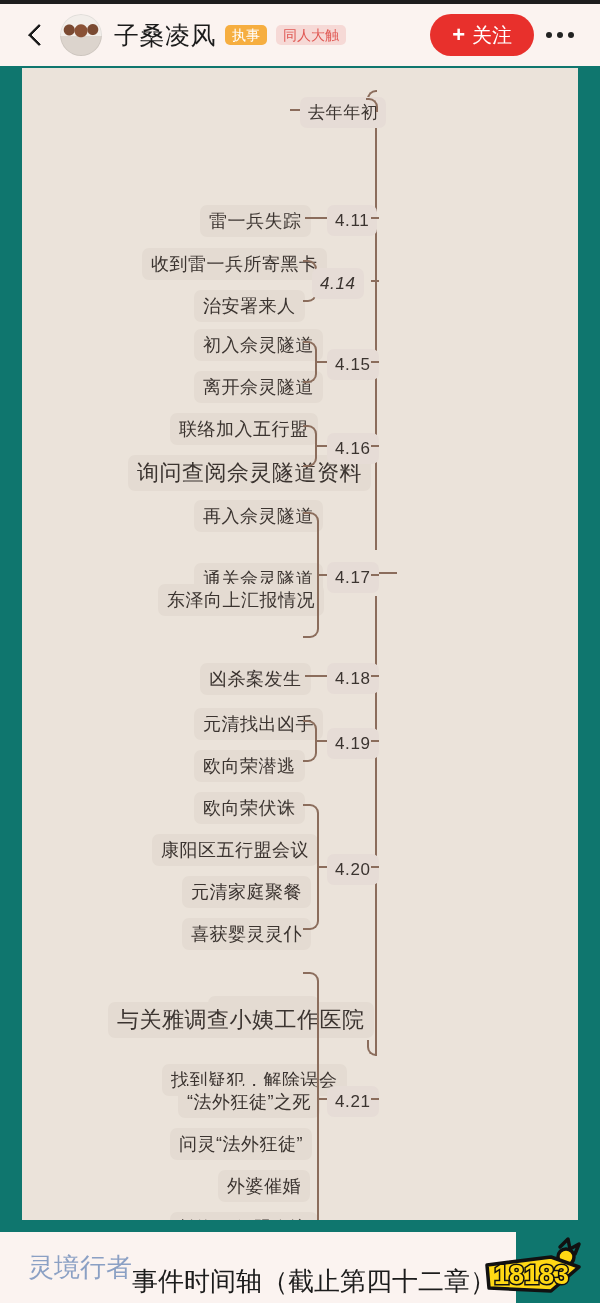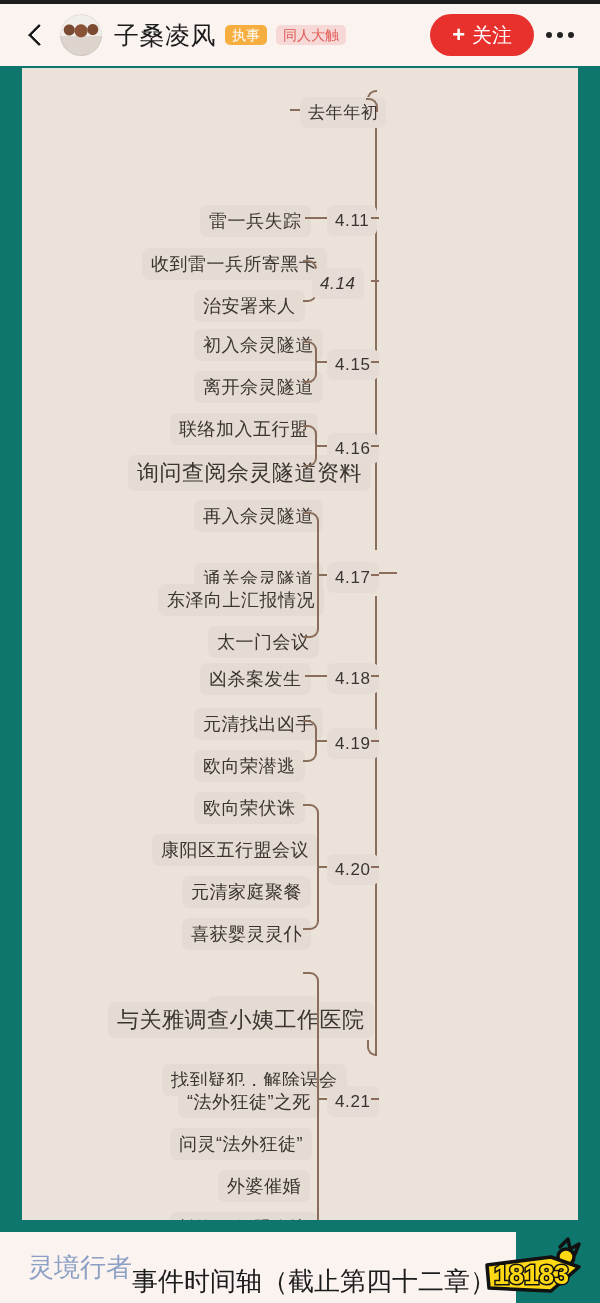--- a/index.html
+++ b/index.html
@@ -146,21 +146,20 @@
     <div class="node" style="left:148px;top:345px;">联络加入五行盟</div>
     <div class="node small" style="left:106px;top:387px;">询问查阅佘灵隧道资料</div>
     <div class="brk" style="left:281px;top:357px;width:14px;height:42px;"></div>
     <div class="stub" style="left:294px;top:377px;width:12px;"></div>
     <div class="date" style="left:305px;top:365px;">4.16</div>
     <div class="stub" style="left:349px;top:377px;width:8px;"></div>
 
     <div class="node" style="left:172px;top:432px;">再入佘灵隧道</div>
     <div class="node" style="left:172px;top:474px;margin-top:21px;">通关佘灵隧道</div>
     <div class="node" style="left:136px;top:516px;">东泽向上汇报情况</div>
-    <div class="node" style="left:186px;top:558px;">太一门会议</div>
     <div class="brk" style="left:281px;top:444px;width:16px;height:126px;"></div>
     <div class="stub" style="left:296px;top:506px;width:10px;"></div>
     <div class="date" style="left:305px;top:494px;">4.17</div>
     <div class="stub" style="left:349px;top:506px;width:8px;"></div>
 
     <div class="node" style="left:178px;top:595px;">凶杀案发生</div>
     <div class="stub" style="left:283px;top:607px;width:26px;"></div>
     <div class="date" style="left:305px;top:595px;">4.18</div>
     <div class="stub" style="left:349px;top:607px;width:8px;"></div>
 

